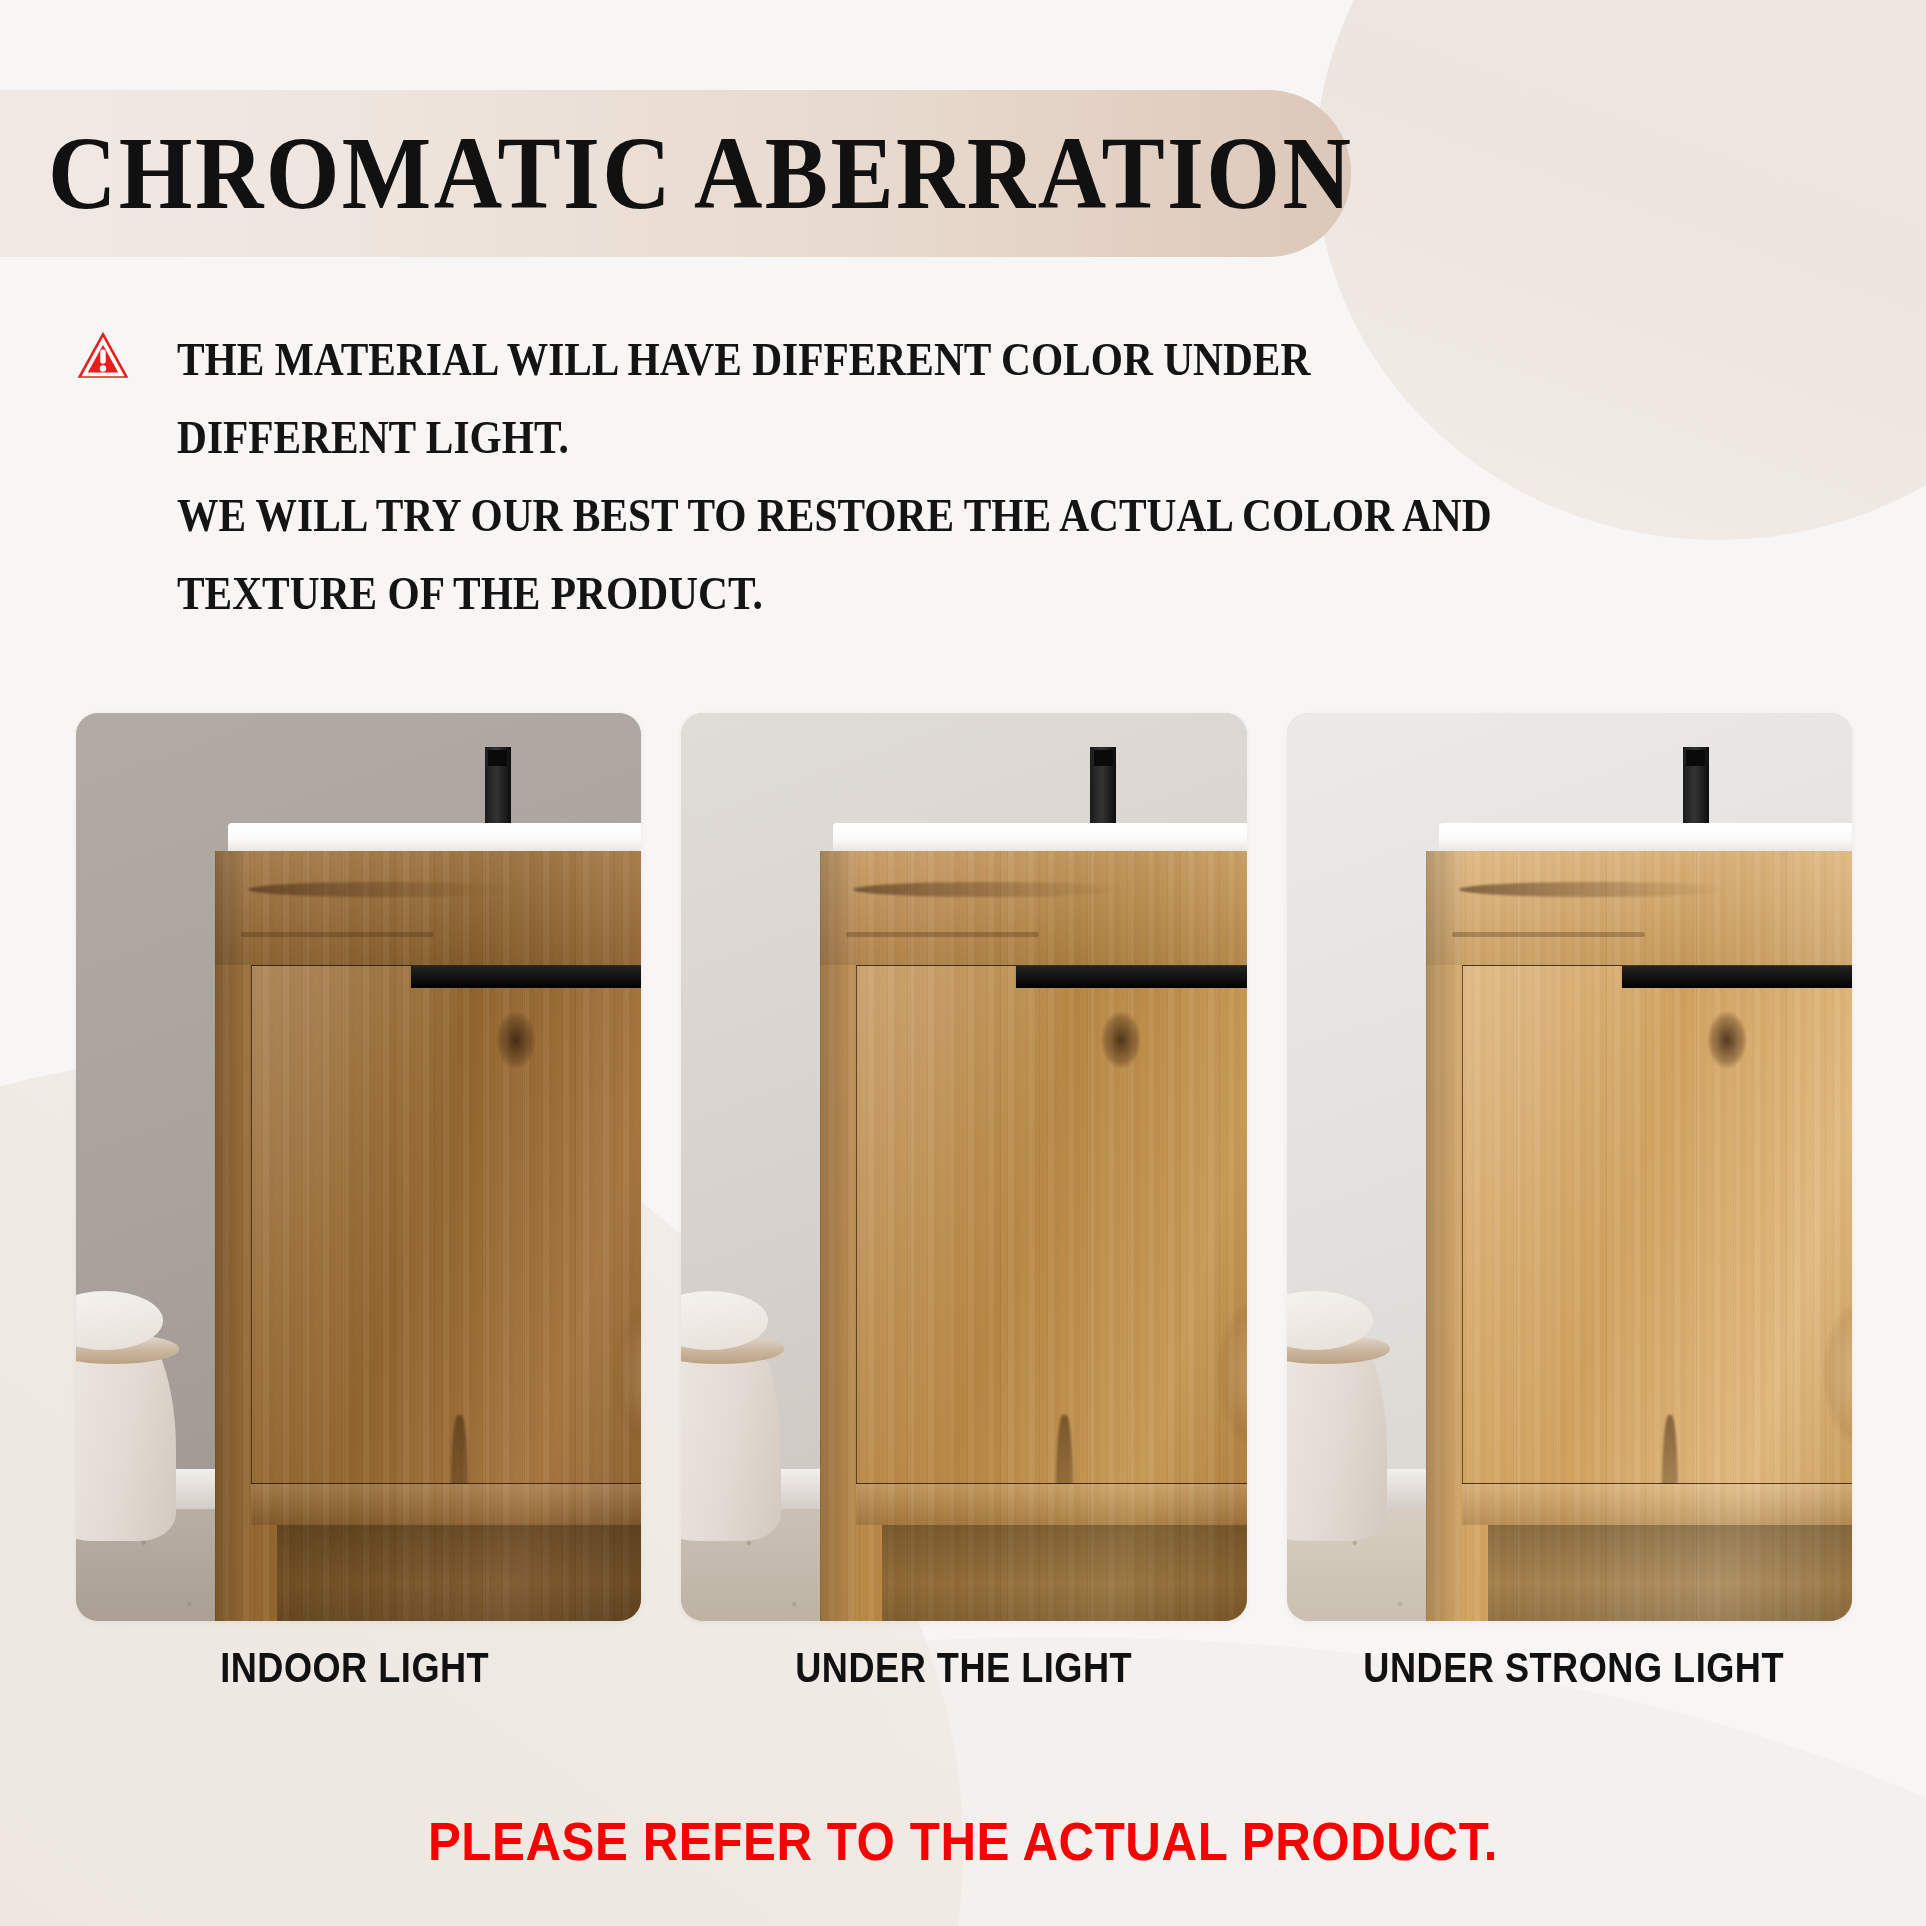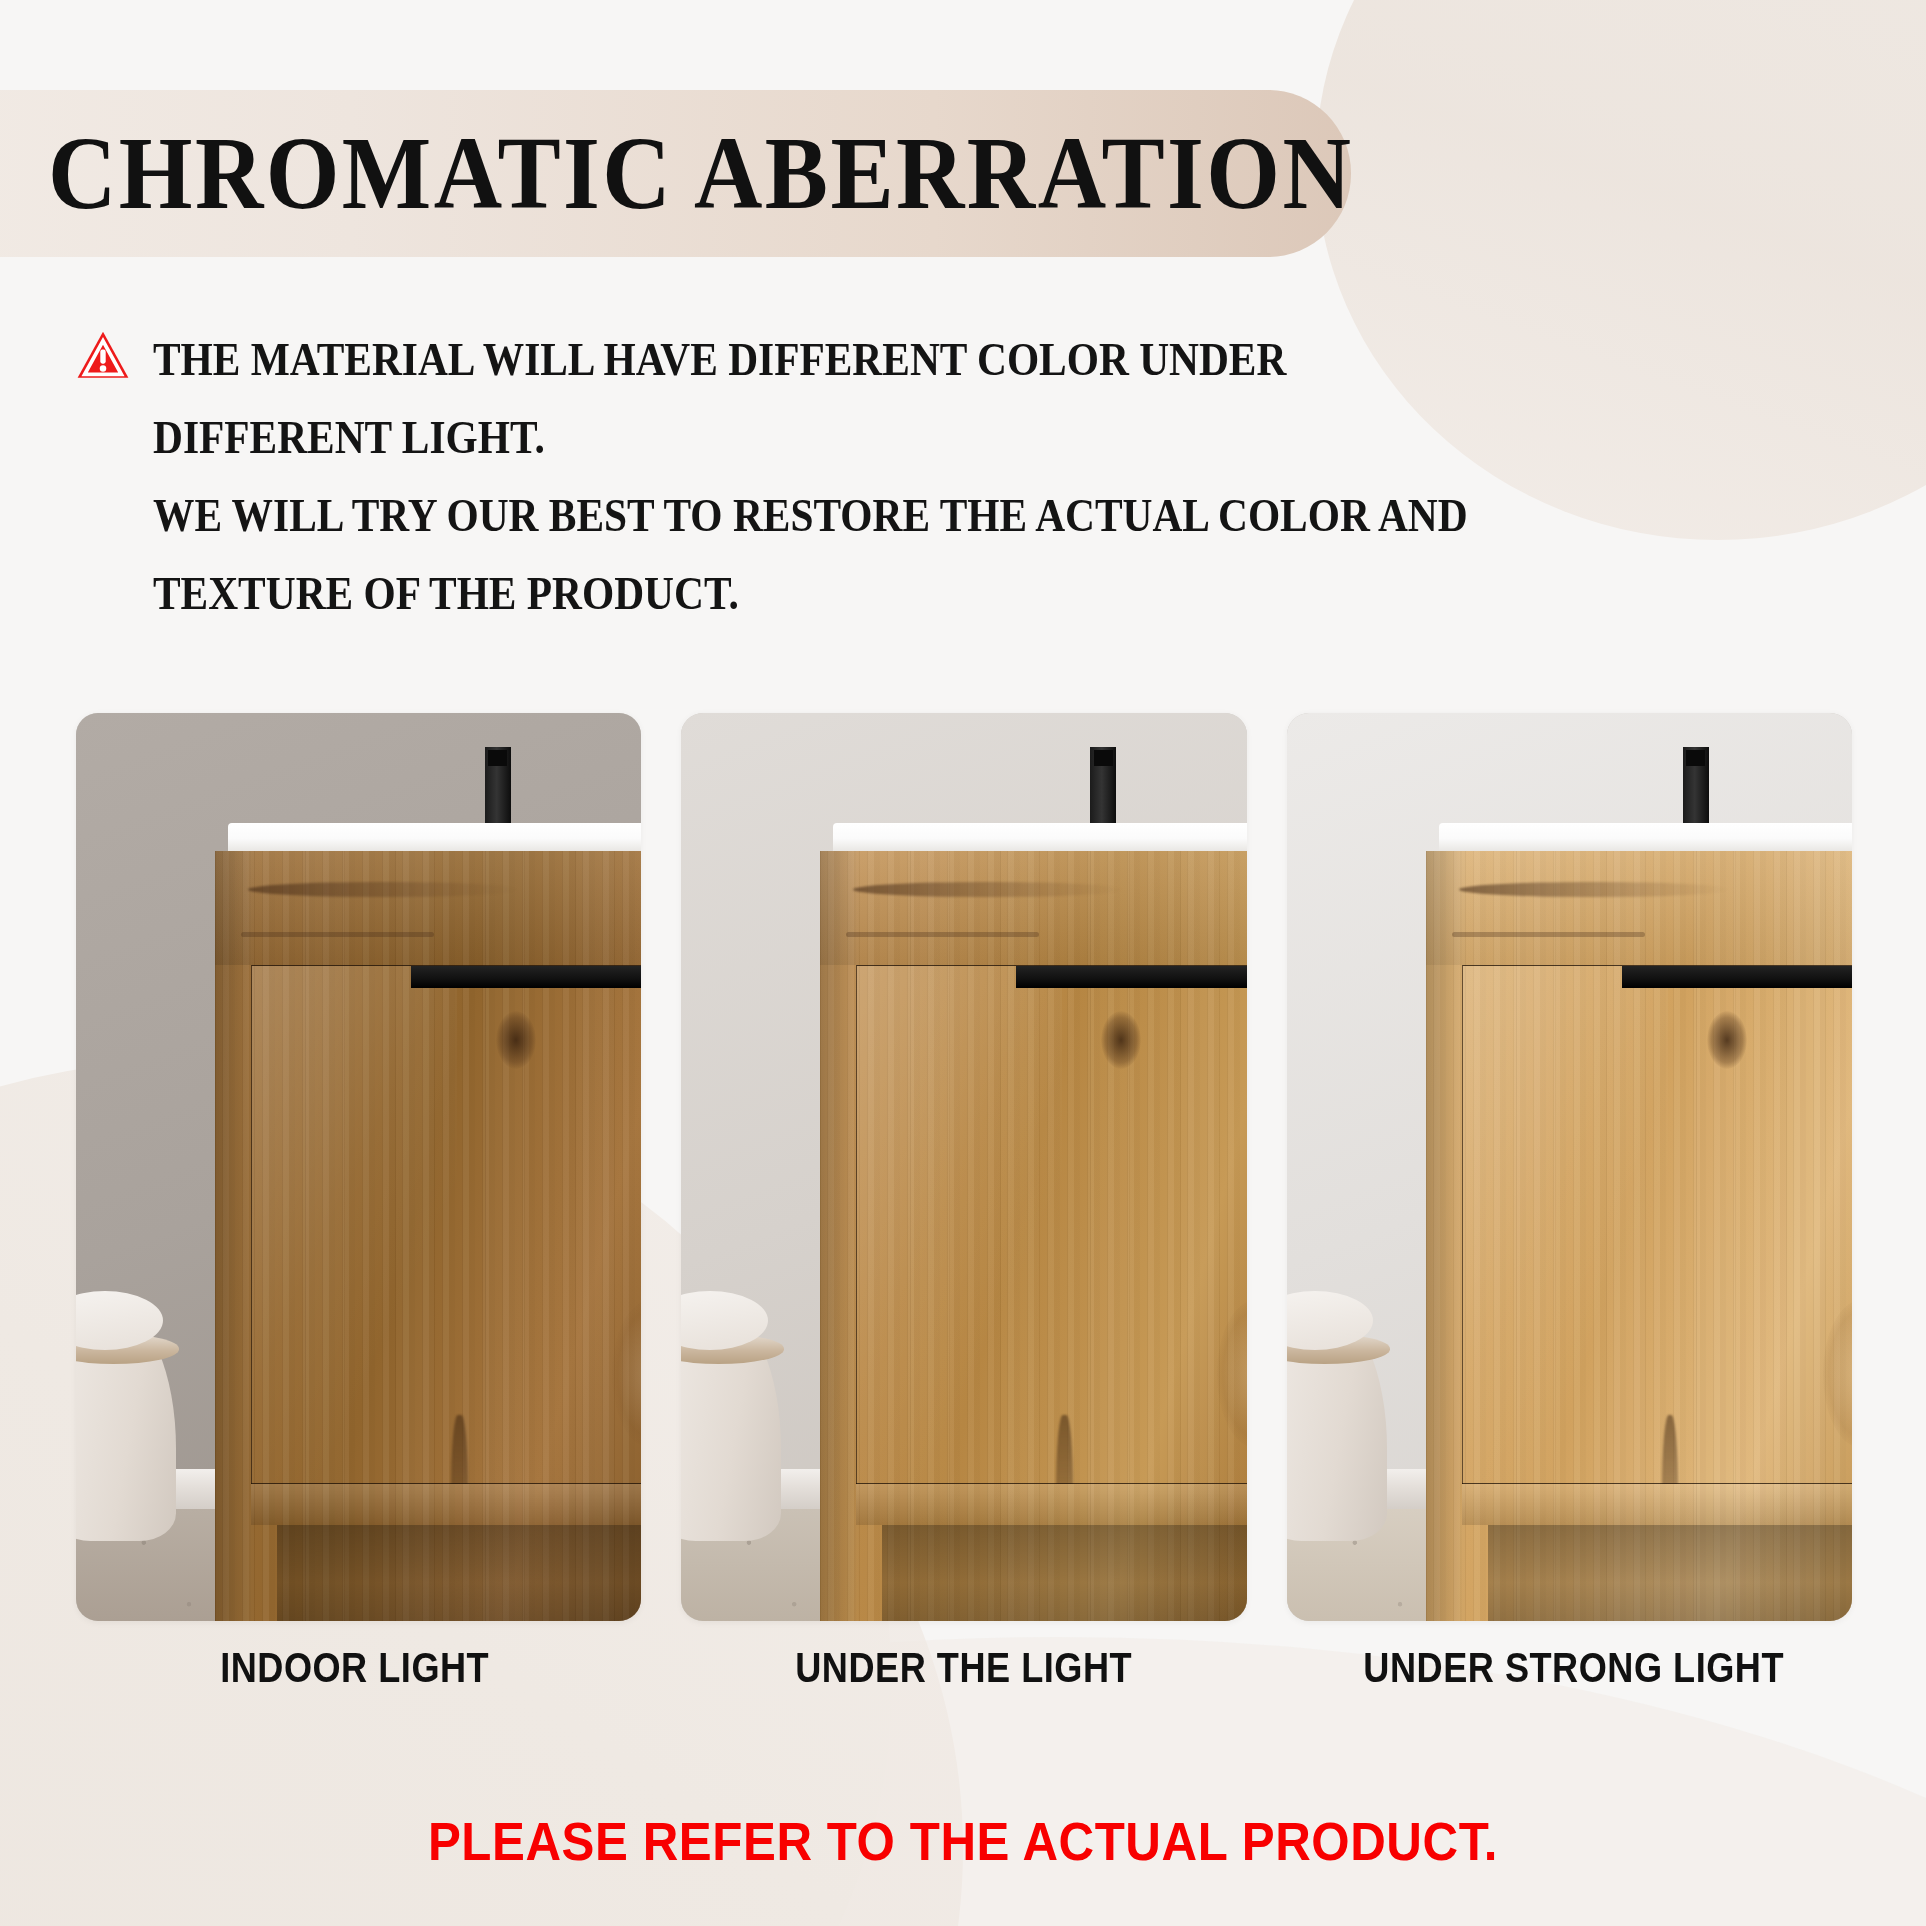--- a/index.html
+++ b/index.html
@@ -90,21 +90,21 @@
     width: 1605px;
   }
   .warn-icon {
     position: absolute;
     left: 5.1px;
     top: 9px;
     width: 54px;
     height: 50px;
   }
   .warn-lines {
-    margin-left: 82px;
+    margin-left: 106px;
   }
   .warn-line {
     font-family: "Liberation Serif", serif;
     font-weight: 700;
     font-size: 46px;
     line-height: 78px;
     color: #141414;
     letter-spacing: 0px;
     transform: scaleX(0.90);
     transform-origin: left center;

